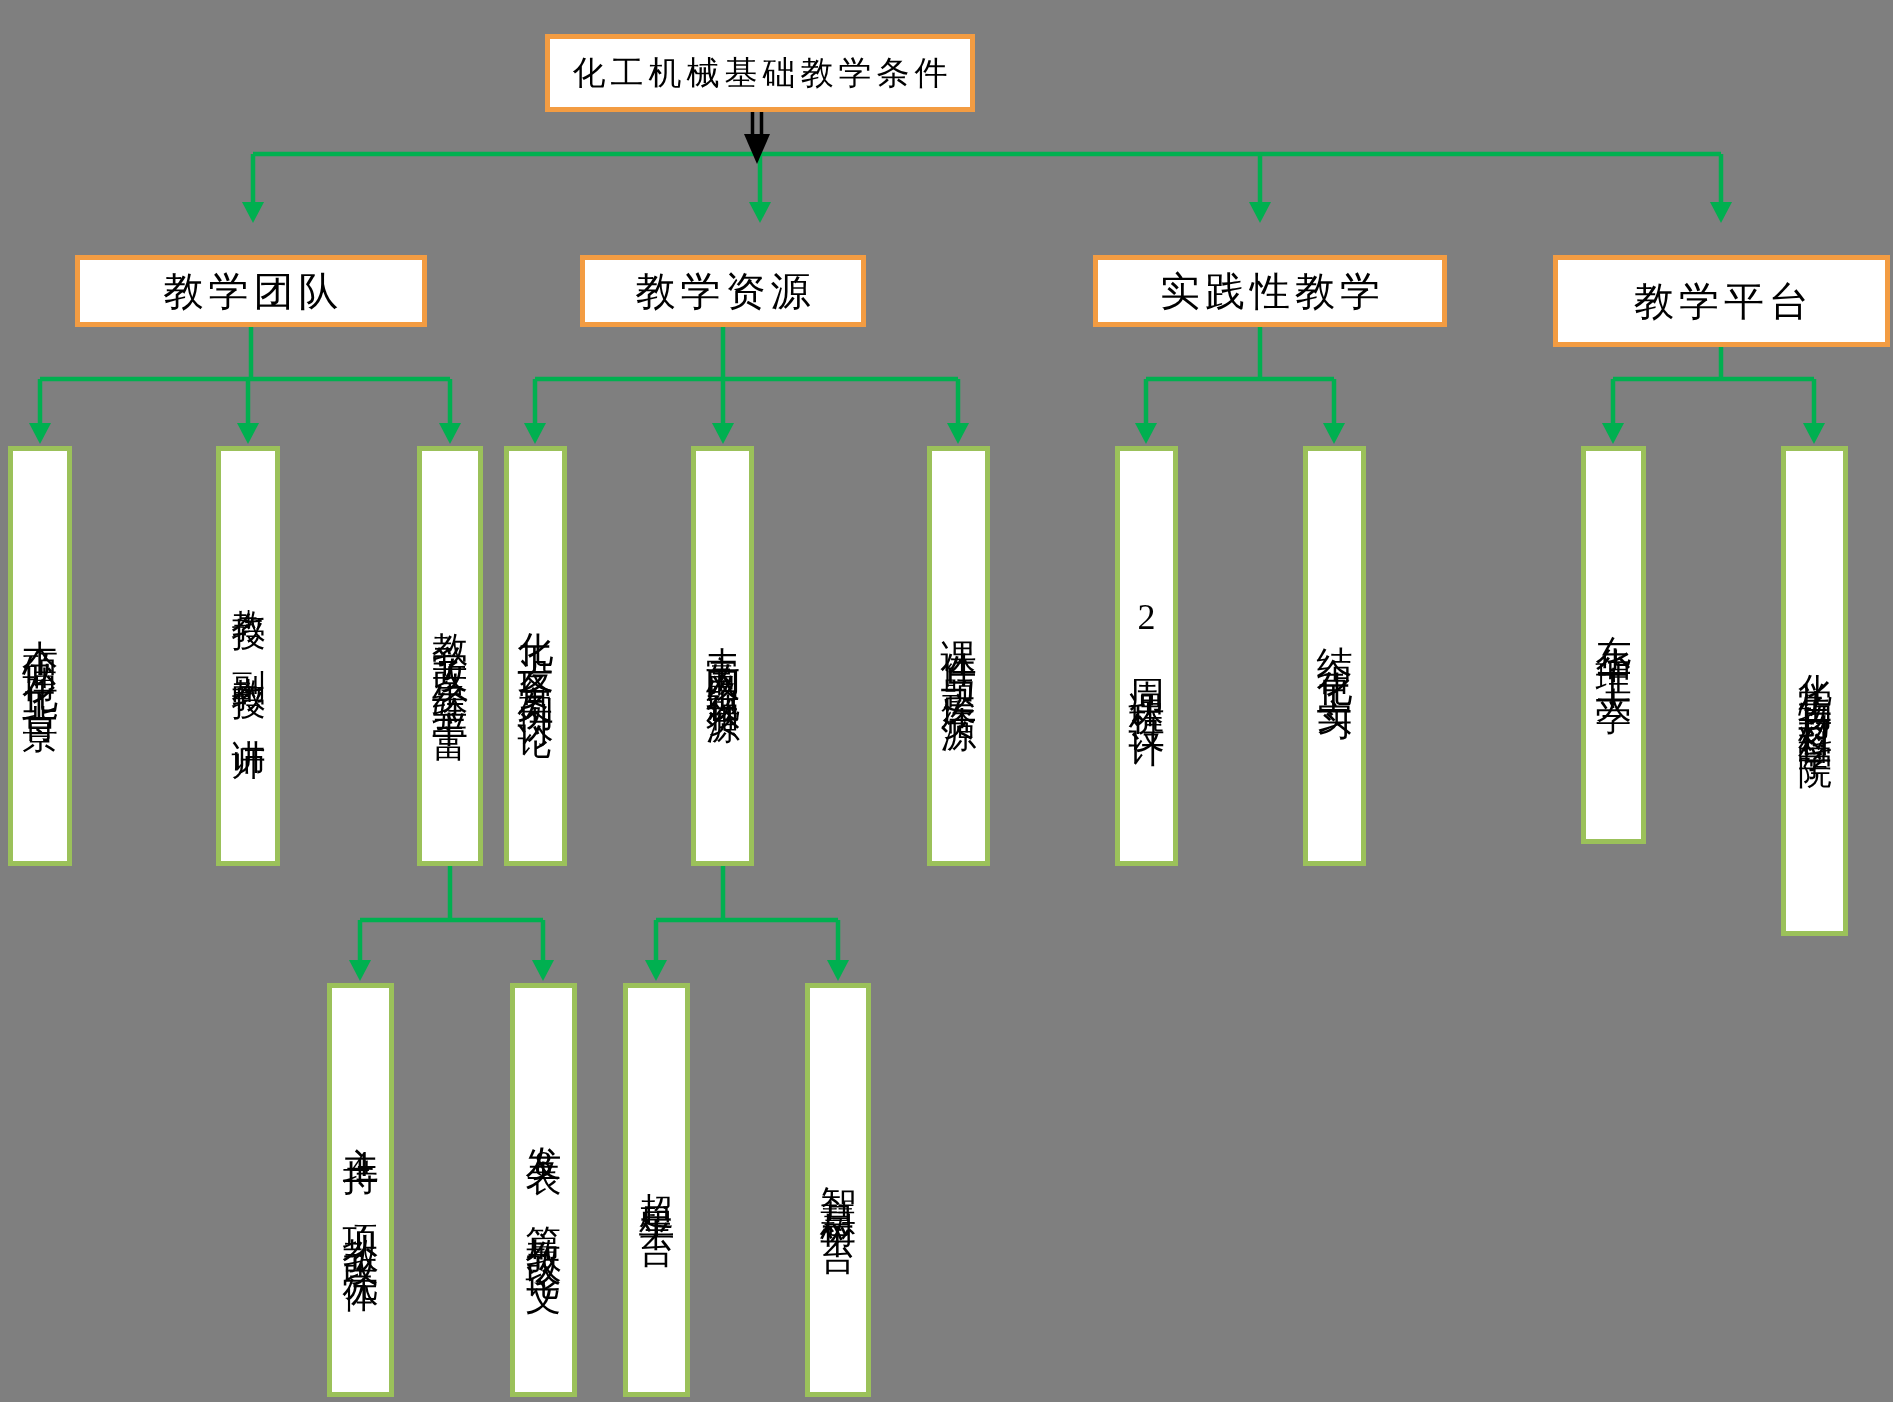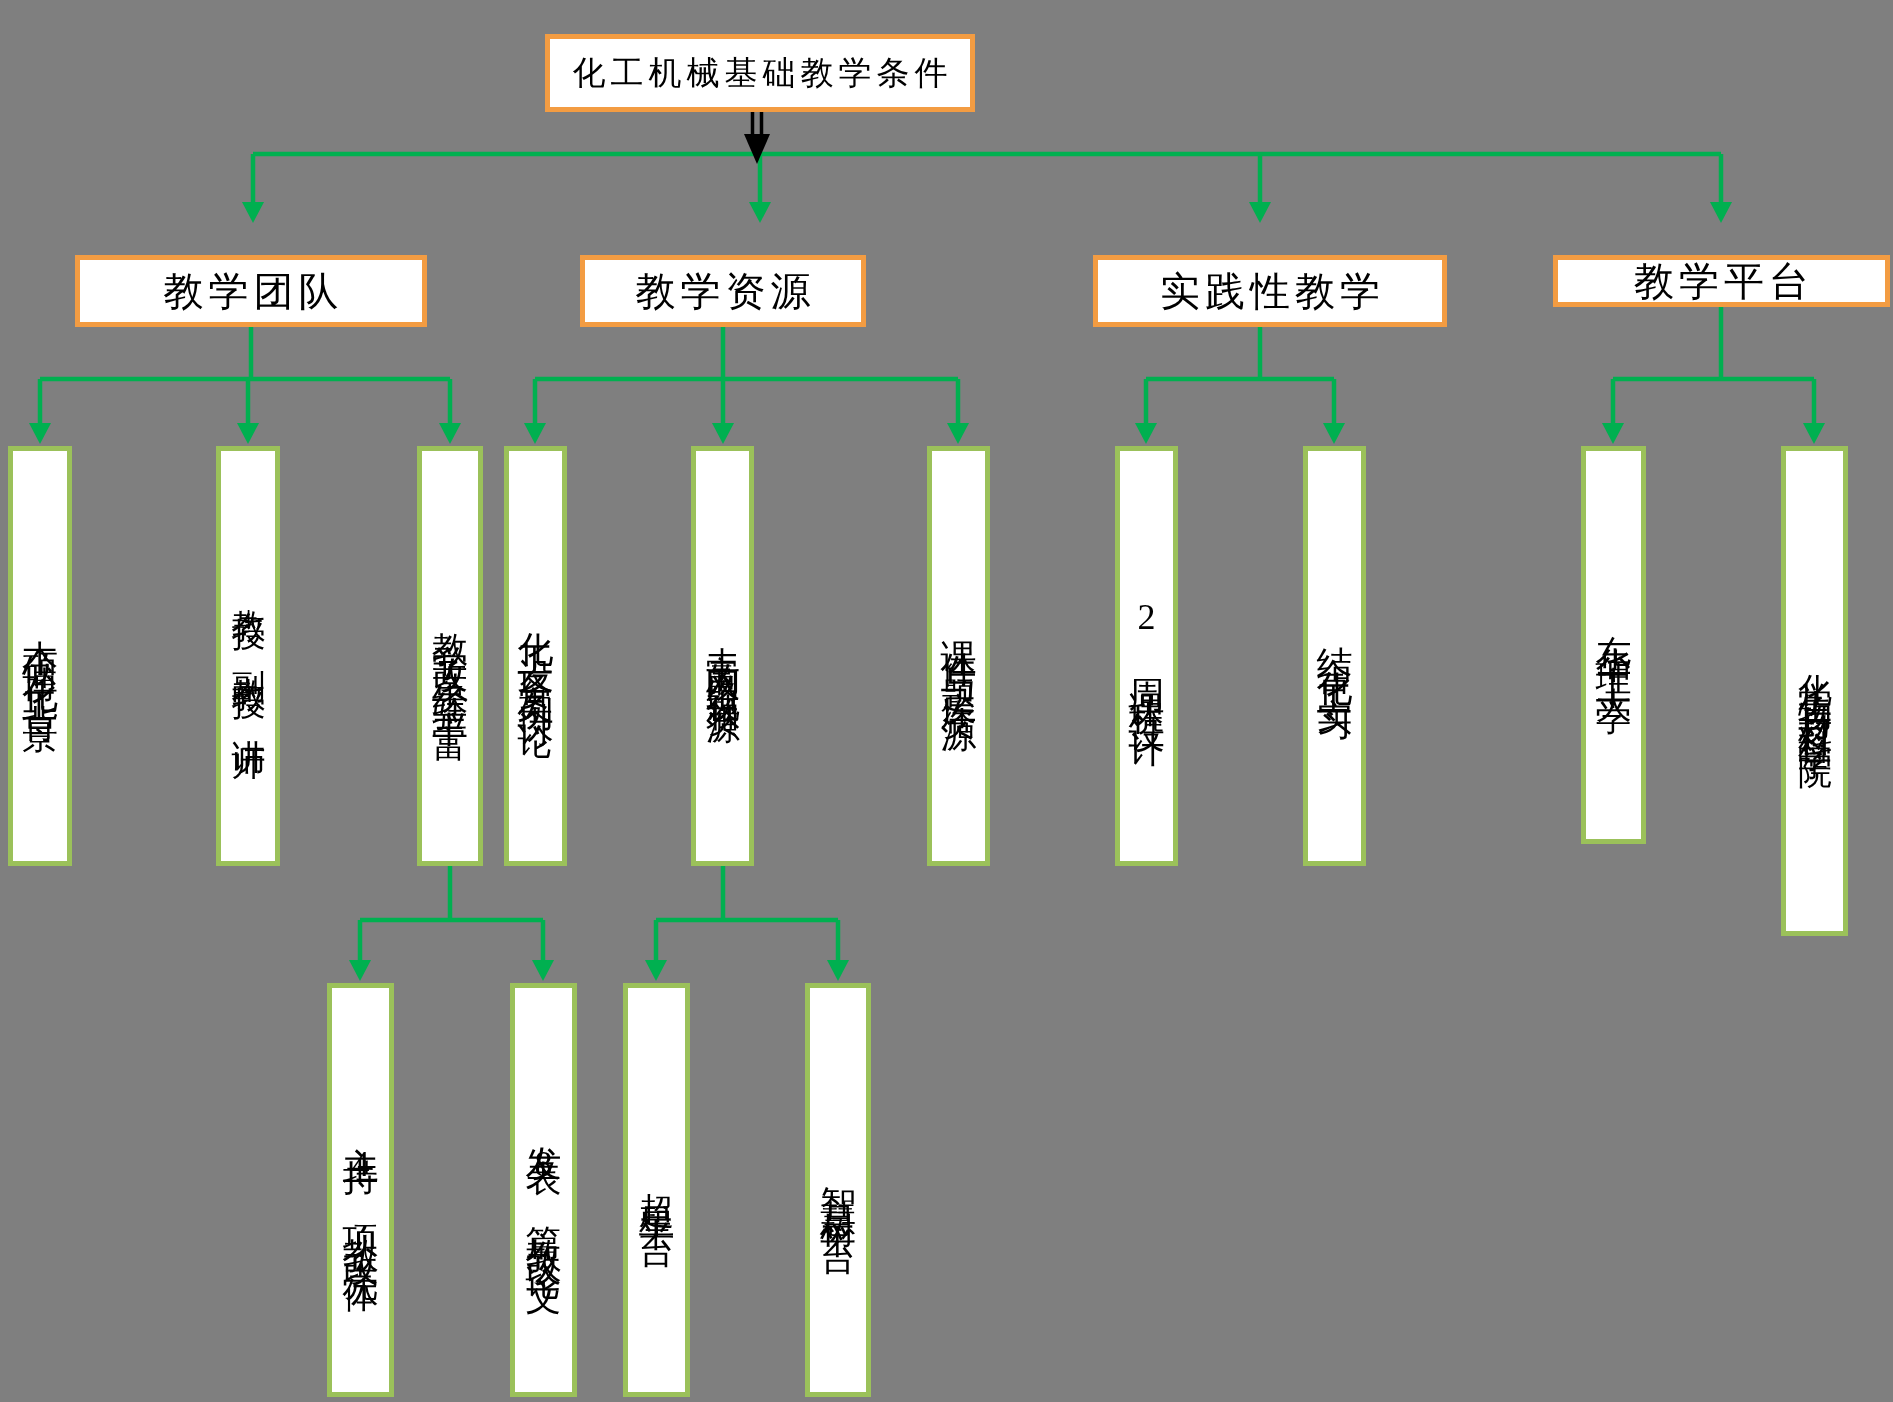--- a/index.html
+++ b/index.html
@@ -30,21 +30,21 @@
     font-size:36px;
     letter-spacing:13px;
     line-height:1;
   }
   .dense{font-size:34px;letter-spacing:8px;}
   
   .pos-root{left:545px;top:4px;width:430px;height:78px;}
   .pos-team{left:75px;top:225px;width:352px;height:72px;}
   .pos-res{left:580px;top:225px;width:286px;height:72px;}
   .pos-prac{left:1093px;top:225px;width:354px;height:72px;}
-  .pos-plat{left:1553px;top:225px;width:337px;height:52px;}
+  .pos-plat{left:1553px;top:225px;width:337px;height:92px;}
 
   .pos-b1{left:8px;top:446px;width:64px;height:420px;}
   .pos-b2{left:216px;top:446px;width:64px;height:420px;}
   .pos-b3{left:417px;top:446px;width:66px;height:420px;}
   .pos-b4{left:504px;top:446px;width:63px;height:420px;}
   .pos-b5{left:691px;top:446px;width:63px;height:420px;}
   .pos-b6{left:927px;top:446px;width:63px;height:420px;}
   .pos-b7{left:1115px;top:446px;width:63px;height:420px;}
   .pos-b8{left:1303px;top:446px;width:63px;height:420px;}
   .pos-b9{left:1581px;top:446px;width:65px;height:398px;}

